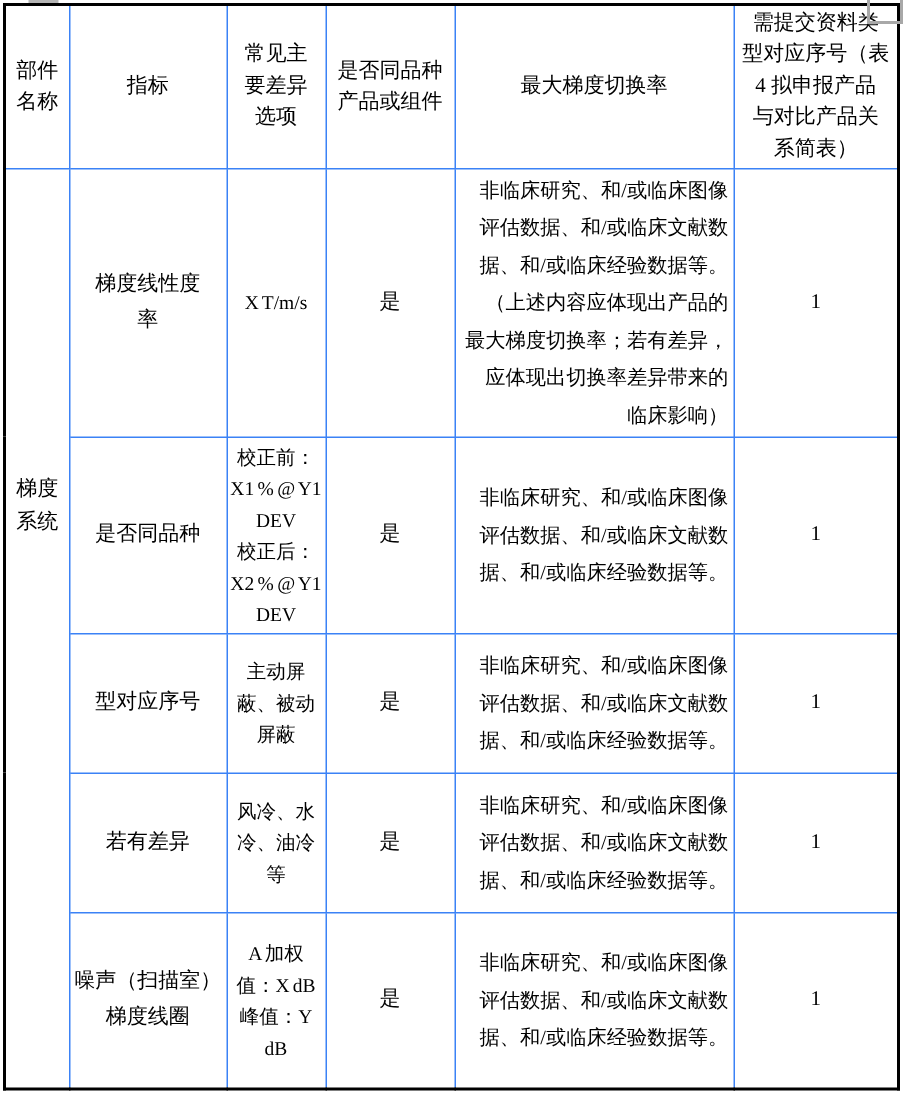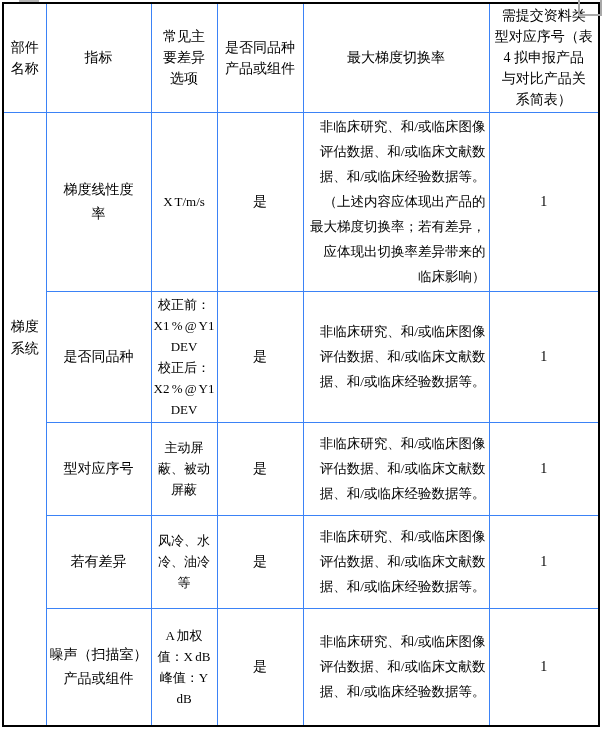--- a/index.html
+++ b/index.html
@@ -155,21 +155,21 @@
 冷、油冷
 等</td>
         <td class="c4">是</td>
         <td class="c5">非临床研究、和/或临床图像
 评估数据、和/或临床文献数
 据、和/或临床经验数据等。</td>
         <td class="c6">1</td>
       </tr>
       <tr class="r5">
         <td class="c2">噪声（扫描室）
-产品或组件</td>
+梯度线圈</td>
         <td class="c3">A 加权
 值：X dB
 峰值：Y
 dB</td>
         <td class="c4">是</td>
         <td class="c5">非临床研究、和/或临床图像
 评估数据、和/或临床文献数
 据、和/或临床经验数据等。</td>
         <td class="c6">1</td>
       </tr>

